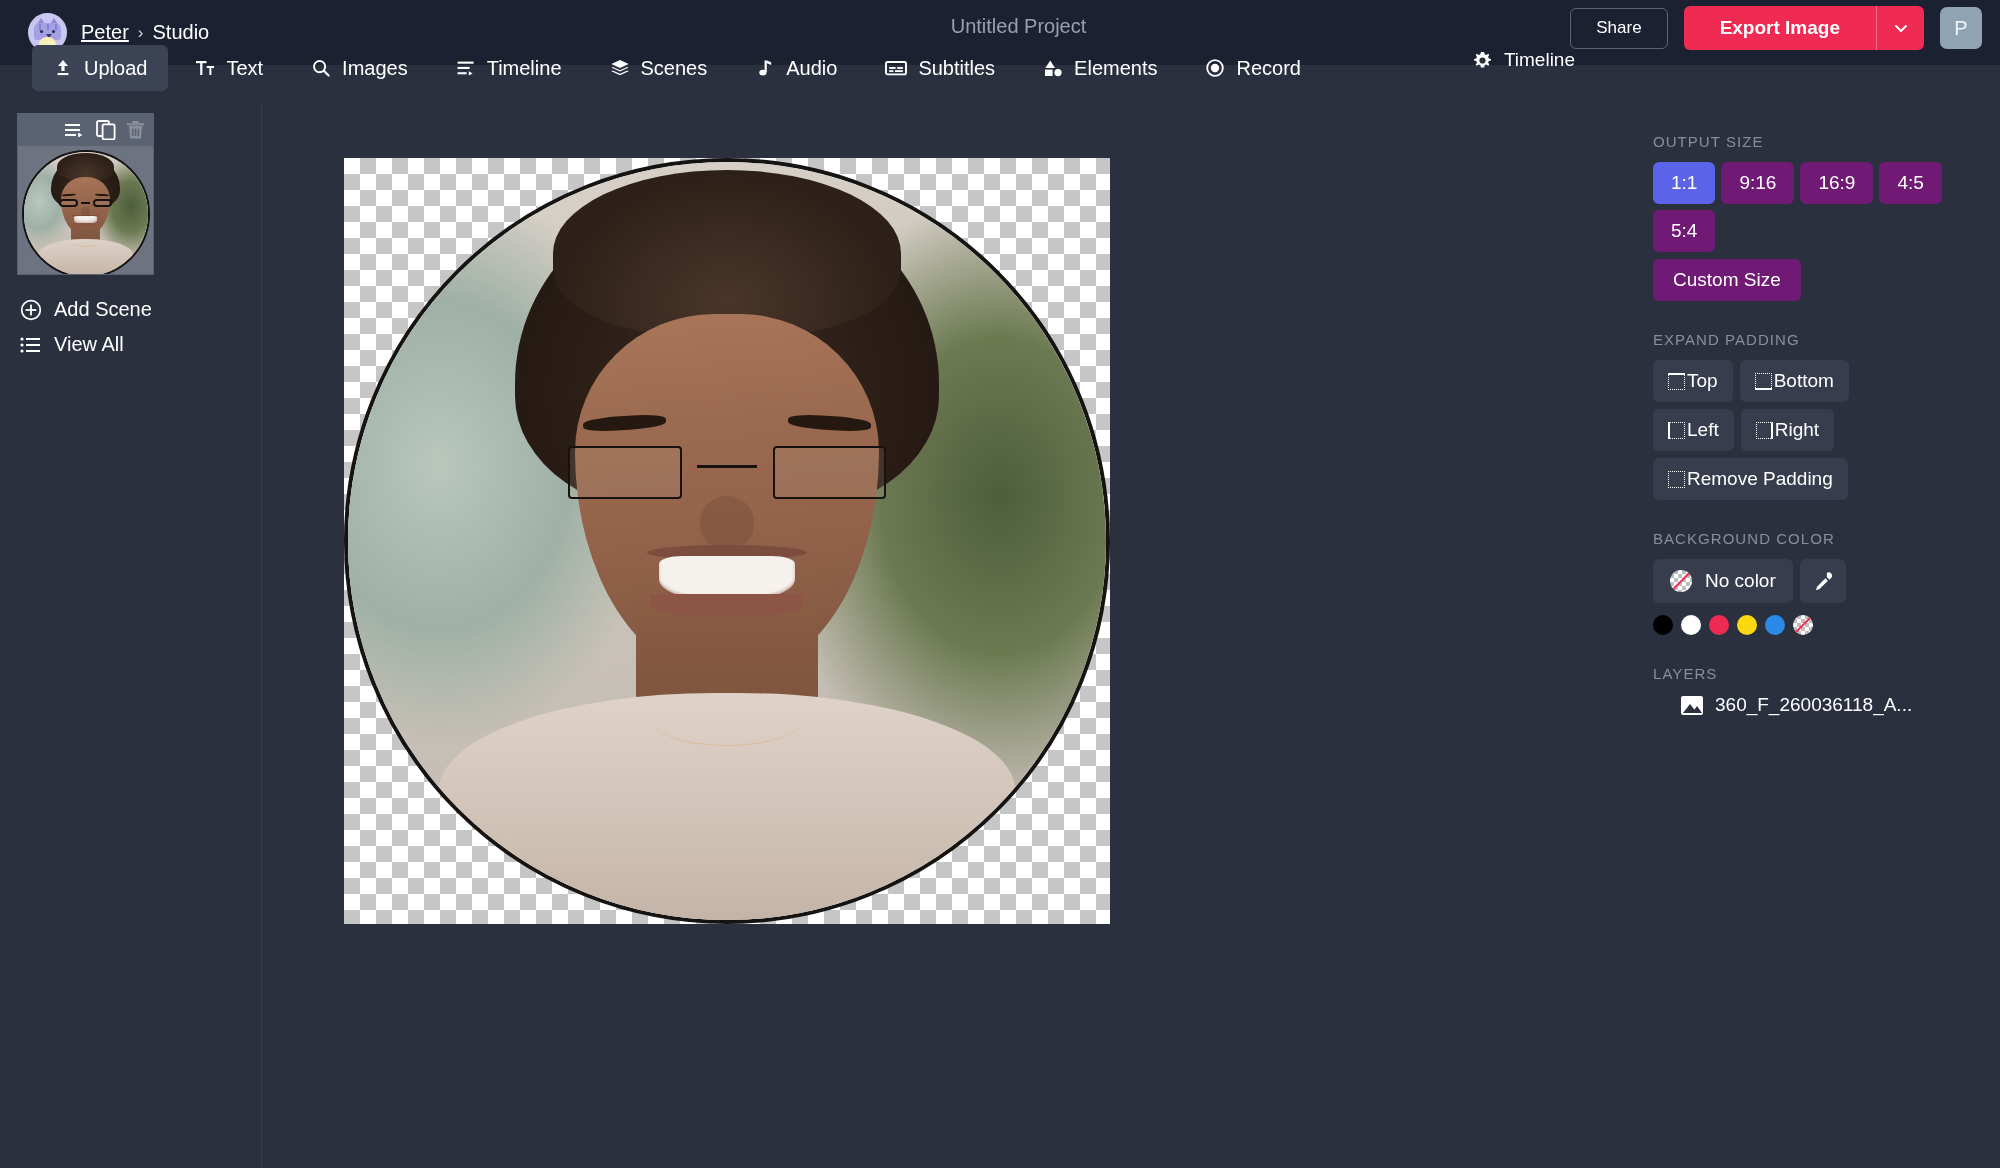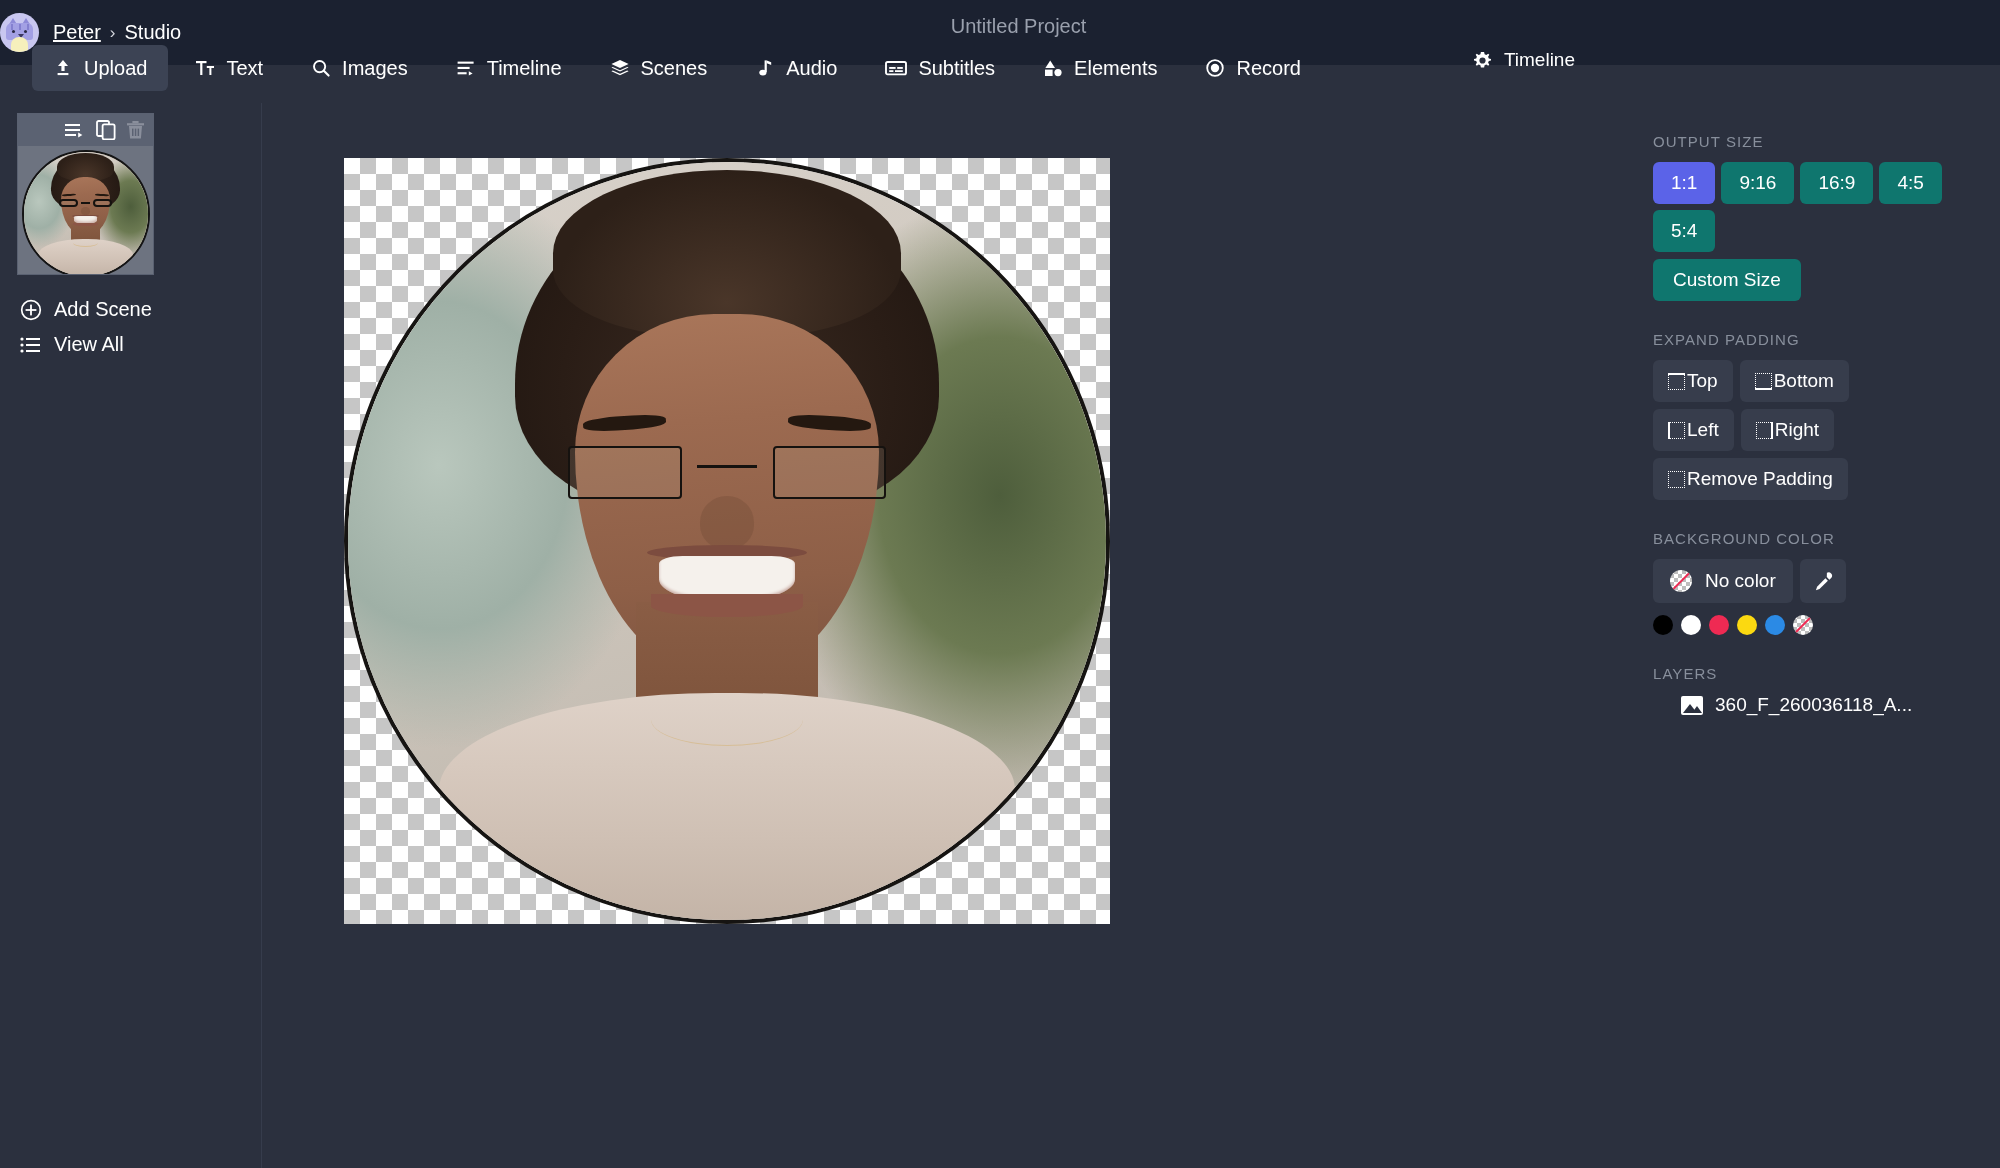--- a/index.html
+++ b/index.html
@@ -21,20 +21,21 @@
     width: 2000px;
     height: 65px;
     background: #1b2130;
     display: flex;
     align-items: center;
   }
 
   .brand {
     display: flex;
     align-items: center;
+    padding-left: 28px;
     gap: 14px;
   }
 
   .avatar-cat {
     width: 39px; height: 39px;
     border-radius: 50%;
     background: #c9c7f0;
     position: relative;
     overflow: hidden;
     flex: none;
@@ -340,21 +341,21 @@
     letter-spacing: 0.07em;
     color: #888f9c;
     text-transform: uppercase;
     margin-bottom: 12px;
   }
   .ratio-row { display: flex; gap: 6px; flex-wrap: wrap; }
   .chip {
     height: 42px;
     padding: 0 18px;
     border-radius: 6px;
-    background: #0f766e;
+    background: #701a75;
     border: none;
     color: #ffffff;
     font-size: 19px;
     font-family: inherit;
     cursor: pointer;
     display: flex; align-items: center; justify-content: center;
   }
   .chip.active { background: #5b63e8; }
   .chip-wide { margin-top: 7px; padding: 0 20px; }
 
@@ -486,20 +487,32 @@
     </div>
     <div class="breadcrumb">
       <span class="bc-user">Peter</span>
       <span class="bc-sep">›</span>
       <span class="bc-cur">Studio</span>
     </div>
   </div>
 
   <div class="project-title">Untitled Project</div>
 
+  <div class="top-right">
+    <button class="btn-share">Share</button>
+    <div class="export-group">
+      <button class="btn-export">Export Image</button>
+      <button class="btn-export-caret">
+        <svg width="16" height="16" viewBox="0 0 16 16">
+          <path d="M3 6 L8 11 L13 6" fill="none" stroke="#fff" stroke-width="1.9" stroke-linecap="round" stroke-linejoin="round"></path>
+        </svg>
+      </button>
+    </div>
+    <button class="btn-userchip">P</button>
+  </div>
 </div>
 
 <div class="navbar">
   <div class="nav-items">
 
     <button class="nav-item active">
       <svg width="20" height="20" viewBox="0 0 20 20">
         <path d="M10 2 L15 8 H11.6 V13 H8.4 V8 H5 Z" fill="#fff"></path>
         <rect x="4.6" y="15" width="10.8" height="2.1" fill="#fff"></rect>
       </svg>

